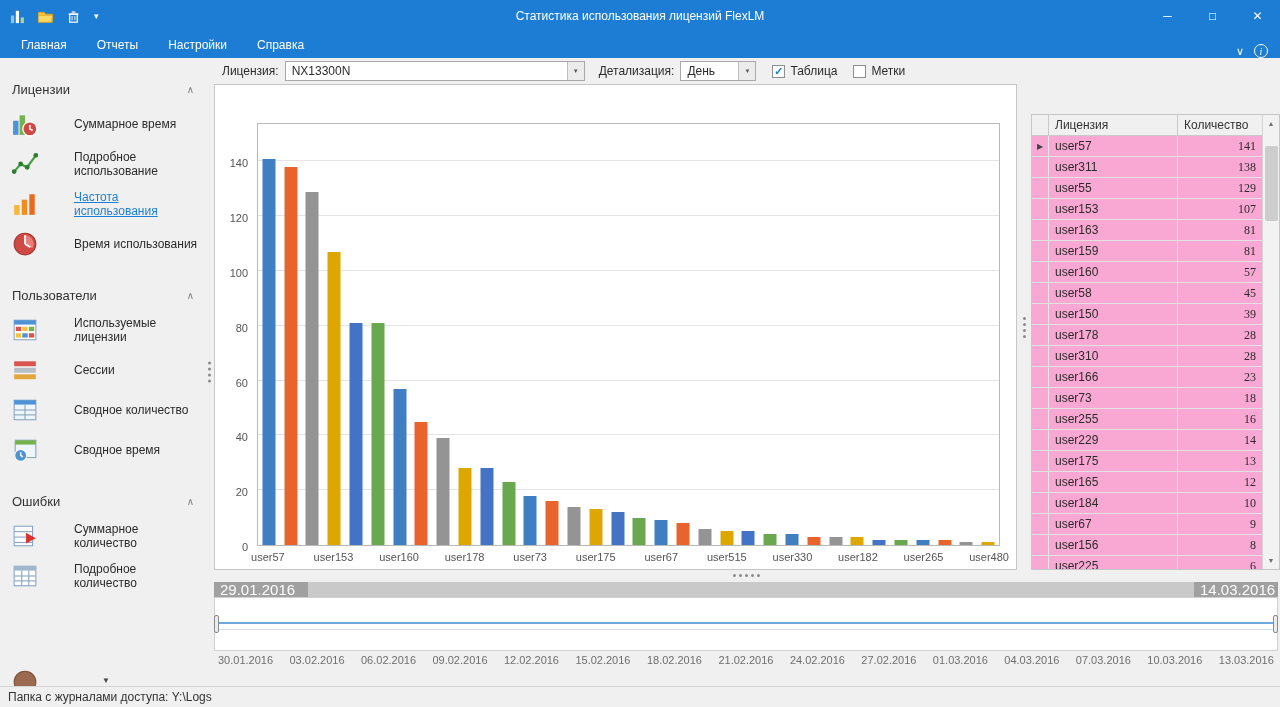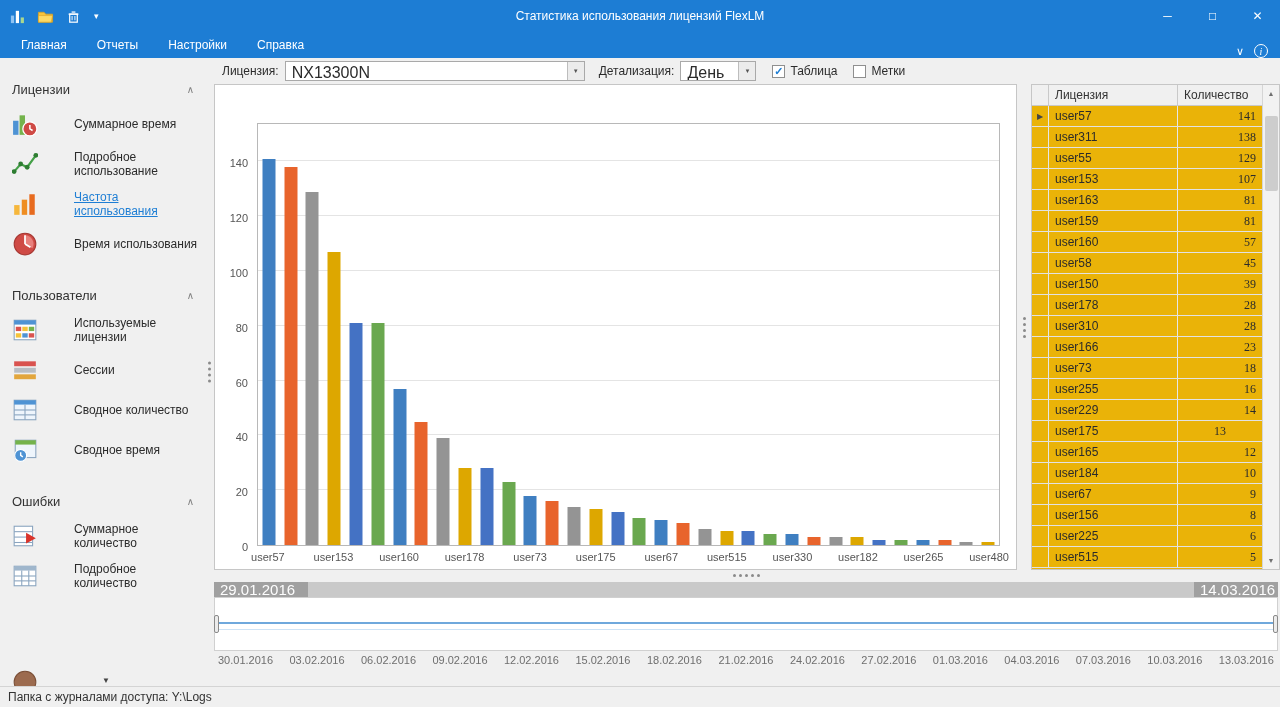--- a/index.html
+++ b/index.html
@@ -41,42 +41,42 @@
   .sb-more{position:absolute;bottom:1px;left:0;right:0;text-align:center;font-size:8px;color:#444;}
   .sb-splitter{position:absolute;right:1px;top:50%;transform:translateY(-50%);display:flex;flex-direction:column;gap:3px;}
   .dot{width:3px;height:3px;border-radius:50%;background:#8a8a8a;}
 
   .right-col{flex:1;display:flex;flex-direction:column;min-width:0;}
 
   
   .toolbar{height:26px;display:flex;align-items:center;padding:0 8px;background:#f0f0f0;flex:0 0 26px;}
   .tb-label{padding:0 6px 0 2px;color:#2b2b2b;}
   .combo{height:20px;background:#fff;border:1px solid #a9a9a9;display:flex;align-items:stretch;}
-  .combo-value{flex:1;padding:2px 6px;font-size:16px;white-space:nowrap;overflow:hidden;}
+  .combo-value{flex:1;padding:2px 6px;font-size:12px;white-space:nowrap;overflow:hidden;}
   .combo-btn{width:17px;border-left:1px solid #bdbdbd;background:#ececec;display:flex;align-items:center;justify-content:center;font-size:6px;color:#555;}
   .license-combo{width:300px;}
   .detail-combo{width:76px;}
   .checkbox{display:flex;align-items:center;gap:5px;margin-left:16px;}
   .cbox{width:13px;height:13px;background:#fff;border:1px solid #8f8f8f;display:flex;align-items:center;justify-content:center;font-size:11px;line-height:11px;color:#1e7ed4;font-weight:bold;}
 
   
   .main-row{height:486px;display:flex;min-height:0;flex:0 0 486px;}
   .chart-panel{flex:1;background:#fff;border:1px solid #c6c6c6;position:relative;margin-left:2px;min-width:0;}
   .chart-title{text-align:center;color:#1e88d4;font-size:14px;padding-top:11px;}
   .chart-plot{position:absolute;left:42px;right:16px;top:38px;height:423px;border:1px solid #b8b8b8;background:#fff;}
   .gridline{position:absolute;left:0;right:0;height:1px;background:#e4e4e4;}
   .bar{position:absolute;bottom:0;width:13px;transform:translateX(-50%);}
   .chart-y-axis{position:absolute;left:0;top:38px;width:38px;height:423px;}
   .ytick{position:absolute;right:5px;font-size:11px;color:#555;}
   .chart-x-axis{position:absolute;left:42px;right:16px;top:462px;height:22px;}
   .xtick{position:absolute;top:4px;transform:translateX(-50%);font-size:11px;color:#555;white-space:nowrap;}
 
   .v-splitter{width:14px;display:flex;flex-direction:column;align-items:center;justify-content:center;gap:3px;}
 
-  .table-panel{width:249px;flex:0 0 249px;background:#eab308;border:1px solid #c6c6c6;display:flex;}
+  .table-panel{width:249px;flex:0 0 249px;background:#f9a8d4;border:1px solid #c6c6c6;display:flex;margin-top:30px;}
   .table-grid{flex:1;display:flex;flex-direction:column;overflow:hidden;}
   .thead{display:grid;grid-template-columns:17px 1fr 84px;height:21px;background:#f0f0f0;border-bottom:1px solid #c9c9c9;flex:0 0 21px;}
   .hcell{padding:3px 6px;border-right:1px solid #c9c9c9;font-size:12px;color:#333;overflow:hidden;white-space:nowrap;}
   .trow{display:grid;grid-template-columns:17px 1fr 84px;height:21px;border-bottom:1px solid #e2e2e2;flex:0 0 21px;}
   .tcell{padding:3px 6px;border-right:1px solid #e6e6e6;font-size:12px;white-space:nowrap;overflow:hidden;}
   .tsel{padding:2px 2px;font-size:8px;display:flex;align-items:center;justify-content:center;color:#444;}
   .tnum{text-align:right;font-family:Liberation Serif, serif;}
   .vscroll{width:17px;flex:0 0 17px;background:#f2f2f2;border-left:1px solid #d5d5d5;display:flex;flex-direction:column;align-items:center;}
   .scroll-btn{height:17px;width:17px;display:flex;align-items:center;justify-content:center;font-size:7px;color:#707070;}
   .scroll-thumb{width:13px;height:75px;background:#cdcdcd;border-radius:2px;margin-top:14px;}
@@ -469,21 +469,21 @@
                   <div class="tcell tnum" style="border-right: none;">16</div>
                 </div>
                 <div class="trow">
                   <div class="tcell tsel"></div>
                   <div class="tcell">user229</div>
                   <div class="tcell tnum" style="border-right: none;">14</div>
                 </div>
                 <div class="trow">
                   <div class="tcell tsel"></div>
                   <div class="tcell">user175</div>
-                  <div class="tcell tnum" style="border-right: none; text-align: center;">13</div>
+                  <div class="tcell tnum" style="border-right: none;">13</div>
                 </div>
                 <div class="trow">
                   <div class="tcell tsel"></div>
                   <div class="tcell">user165</div>
                   <div class="tcell tnum" style="border-right: none;">12</div>
                 </div>
                 <div class="trow">
                   <div class="tcell tsel"></div>
                   <div class="tcell">user184</div>
                   <div class="tcell tnum" style="border-right: none;">10</div>

